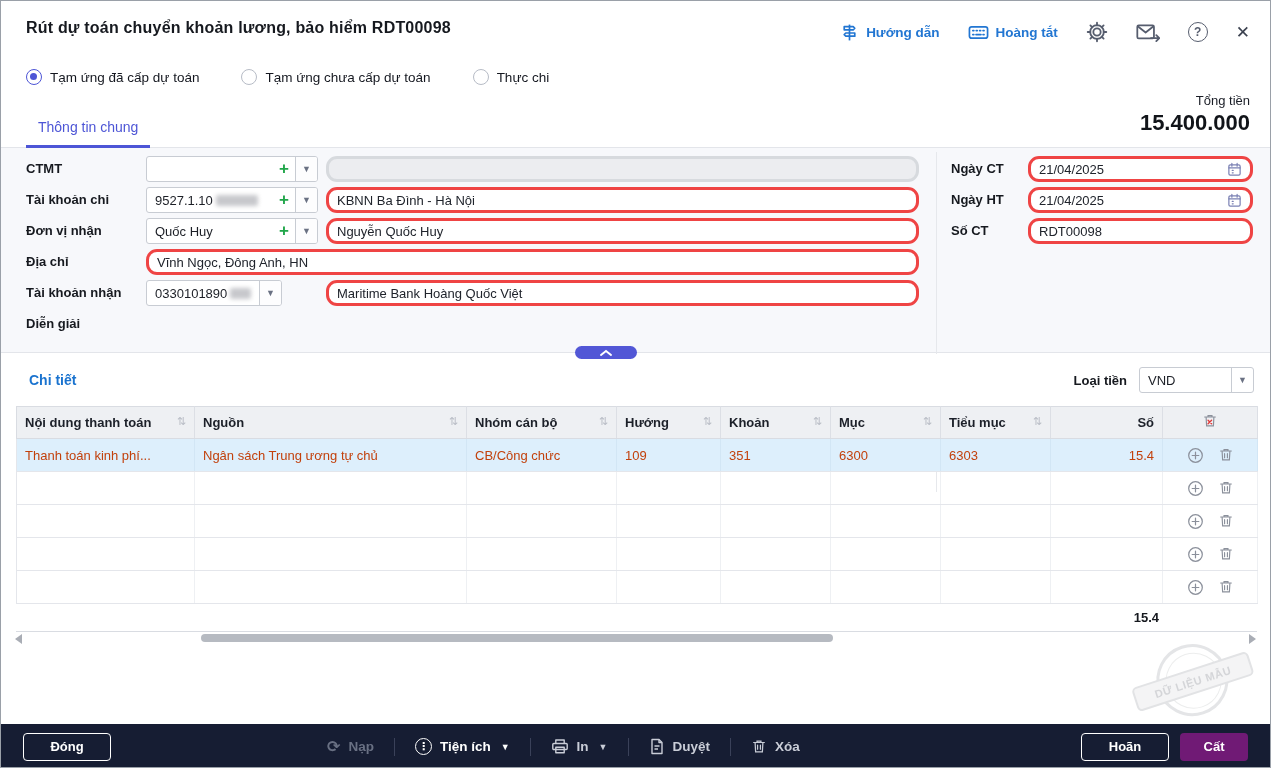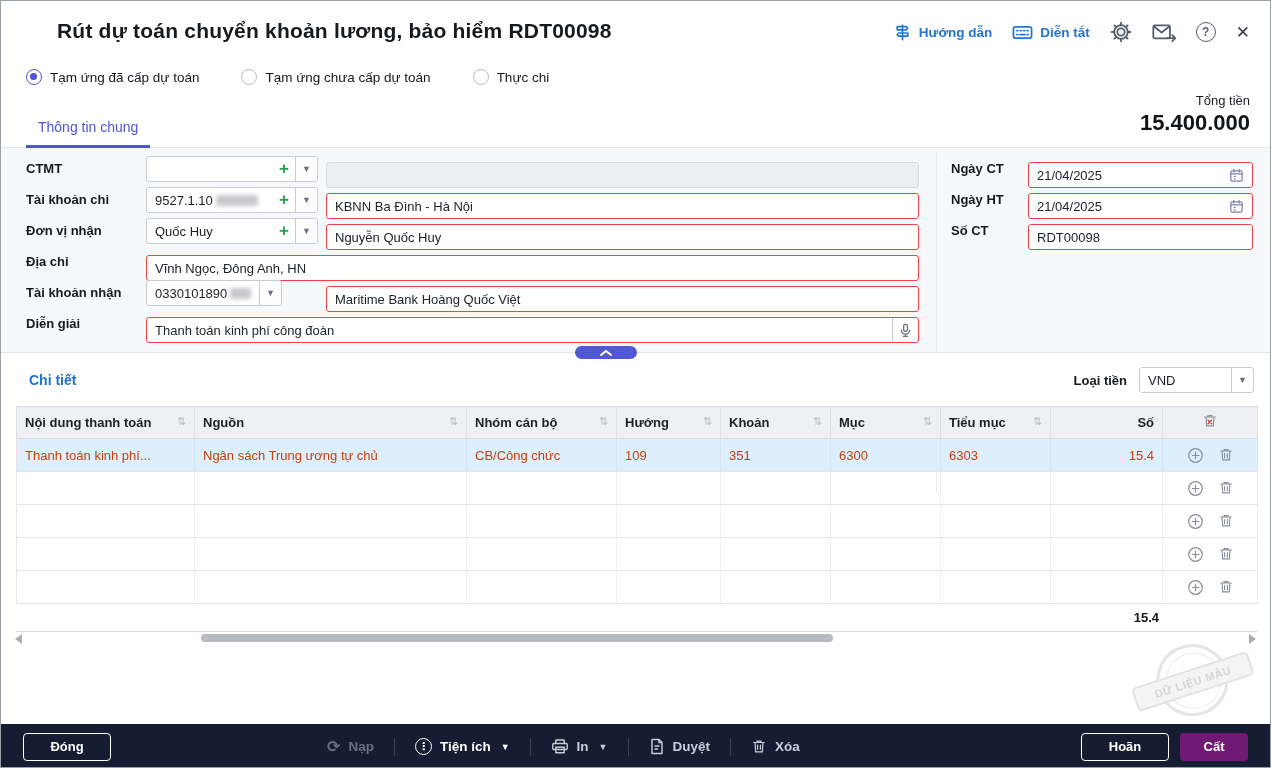--- a/index.html
+++ b/index.html
@@ -5,22 +5,22 @@
   * { box-sizing: border-box; margin: 0; padding: 0; }
   body { font-family: "Liberation Sans", "DejaVu Sans", sans-serif; background:#e8e8e8; }
   .window {
     position: relative; width: 1271px; height: 768px; background:#fff;
     border: 1px solid #9aa0a8; overflow: hidden; font-size: 13px; color:#1c1f26;
   }
   svg { display:block; }
 
   
   .titlebar { position:absolute; top:0; left:0; right:0; height:62px; background:#fff; }
-  .page-title { position:absolute; left:25px; top:18px; font-size:21px; font-weight:bold; color:#16191f; letter-spacing:.2px;margin-left:31px; }
-  .tb-right { position:absolute; right:20px; top:20px; display:flex; align-items:center; gap:20px; }
+  .page-title { position:absolute; left:25px; top:18px; font-size:16px; font-weight:bold; color:#16191f; letter-spacing:.2px; }
+  .tb-right { position:absolute; right:20px; top:20px; display:flex; align-items:center; gap:28px; }
   .tb-link { display:flex; align-items:center; gap:7px; color:#2276d2; font-weight:bold; font-size:13.5px; cursor:pointer; }
   .tb-icon { color:#565d6e; cursor:pointer; display:flex; align-items:center; justify-content:center; }
   .help-circle { width:20px; height:20px; border:1.6px solid #565d6e; border-radius:50%; font-size:12px; font-weight:bold; display:flex; align-items:center; justify-content:center; }
   .close-x { font-size:17px; color:#3c4250; font-weight:400; }
 
   
   .radio-row { position:absolute; top:68px; left:25px; display:flex; gap:42px; align-items:center; }
   .radio { display:flex; align-items:center; gap:8px; cursor:pointer; font-weight:500; color:#14171f; font-size:13.5px; }
   .rdot { width:16px; height:16px; border-radius:50%; border:1.5px solid #b7bcc6; background:#fff; position:relative; flex:0 0 auto; }
   .radio.selected .rdot { border-color:#4d55d6; }
@@ -30,21 +30,21 @@
   .tab-row { position:absolute; top:94px; left:0; right:0; height:53px; border-bottom:1px solid #e3e5ea; background:#fff; }
   .tab { position:absolute; left:25px; bottom:-1px; padding:0 12px 10px 12px; font-size:14px; font-weight:normal; color:#4d55d6; border-bottom:3px solid #4d55d6; cursor:pointer; }
   .total-box { position:absolute; right:20px; top:-2px; text-align:right; }
   .total-label { font-size:13px; color:#1a1d26; }
   .total-value { font-size:22px; font-weight:bold; color:#111419; margin-top:2px; }
 
   
   .form-area { position:absolute; top:147px; left:0; right:0; height:205px; background:#f7f8fb; border-bottom:1px solid #e3e5ea; }
   .flabel { position:absolute; left:25px; width:115px; line-height:26px; font-weight:bold; color:#16191f; font-size:13px; }
   .rlabel { position:absolute; left:950px; width:72px; line-height:26px; font-weight:bold; color:#16191f; font-size:13px; }
-  .inputbox { position:absolute; height:26px; background:#fff; border:1px solid #ef4444; border-radius:3px; display:flex; align-items:center; padding:0 8px; color:#20242c; overflow:hidden; white-space:nowrap;margin-top:6px; }
+  .inputbox { position:absolute; height:26px; background:#fff; border:3px solid #ef4444; border-radius:11px; display:flex; align-items:center; padding:0 8px; color:#20242c; overflow:hidden; white-space:nowrap; }
   .inputbox.disabled { background:#ecedf0; border-color:#d7dade; }
   .combo { position:absolute; height:26px; display:flex; border:1px solid #c8ccd3; border-radius:3px; background:#fff; overflow:hidden; }
   .combo .cval { flex:1; display:flex; align-items:center; padding:0 8px; position:relative; overflow:hidden; white-space:nowrap; }
   .combo .plus { position:absolute; right:6px; top:0; line-height:24px; color:#21a64a; font-size:17px; font-weight:bold; cursor:pointer; }
   .combo .arrow-seg { width:22px; border-left:1px solid #c8ccd3; background:#fdfdfe; display:flex; align-items:center; justify-content:center; color:#6a7183; font-size:9px; cursor:pointer; }
   .redact { display:inline-block; height:11px; background:#c7c8cc; border-radius:2px; margin-left:3px; filter:blur(2px); }
   .mic-seg { width:26px; border-left:1px solid #c8ccd3; height:100%; display:flex; align-items:center; justify-content:center; color:#6a7183; cursor:pointer; flex:0 0 auto; }
   .cal-ic { margin-left:auto; color:#7b81b4; cursor:pointer; }
   .vsep { position:absolute; left:935px; top:4px; height:340px; width:1px; background:#e6e8ec; top:150px; }
   .collapse-pill { position:absolute; left:574px; top:345px; width:62px; height:13px; background:#5257d6; border-radius:7px; display:flex; align-items:center; justify-content:center; cursor:pointer; z-index:5; }
@@ -121,21 +121,21 @@
         </span>
         <span>Hướng dẫn</span>
       </div>
       <div class="tb-link">
         <span>
           <svg width="21" height="17" viewBox="0 0 18 15" fill="none" stroke="#2276d2" stroke-width="1.5" stroke-linecap="round">
               <rect x="1" y="2.5" width="16" height="10" rx="2"></rect>
               <path d="M4 5.8h.9M7 5.8h.9M10 5.8h.9M13 5.8h.9M4 9.3h.9M13 9.3h.9M6.8 9.3h4.4"></path>
             </svg>
         </span>
-        <span>Diễn tắt</span>
+        <span>Hoàng tắt</span>
       </div>
       <span class="tb-icon">
         <svg width="22" height="22" viewBox="0 0 18 18" fill="none" stroke="#565d6e" stroke-width="1.5" stroke-linecap="round">
             <circle cx="9" cy="9" r="3"></circle>
             <circle cx="9" cy="9" r="5.6"></circle>
             <path d="M9 1.4v2.2M9 14.4v2.2M1.4 9h2.2M14.4 9h2.2M3.6 3.6l1.6 1.6M12.8 12.8l1.6 1.6M14.4 3.6l-1.6 1.6M5.2 12.8l-1.6 1.6"></path>
           </svg>
       </span>
       <span class="tb-icon">
         <svg width="24" height="19" viewBox="0 0 20 16" fill="none" stroke="#565d6e" stroke-width="1.5" stroke-linecap="round" stroke-linejoin="round">
@@ -220,29 +220,20 @@
           <span>0330101890</span>
           <span class="redact" style="width:34px"></span>
         </div>
       <div class="arrow-seg">▼</div>
     </div>
     <div class="inputbox" style="left:325px; top:132px; width:593px;">
         <span>Maritime Bank Hoàng Quốc Việt</span>
       </div>
 
     <div class="flabel" style="top:163px">Diễn giải</div>
-    <div class="inputbox" style="left:145px; top:163px; width:773px; padding:0;">
-      <span style="flex:1; padding:0 8px;">Thanh toán kinh phí công đoàn</span>
-      <span class="mic-seg">
-        <svg width="15" height="15" viewBox="0 0 16 16" fill="none" stroke="#6a7183" stroke-width="1.4" stroke-linecap="round">
-            <rect x="6" y="1.2" width="4" height="7.6" rx="2"></rect>
-            <path d="M3.6 7.5a4.4 4.4 0 0 0 8.8 0M8 11.9v2.3M5.8 14.2h4.4"></path>
-          </svg>
-      </span>
-    </div>
 
     <div class="vsep" style="top:4px; height:340px;"></div>
 
     <div class="rlabel" style="top:8px">Ngày CT</div>
     <div class="inputbox" style="left:1027px; top:8px; width:225px;">
       <span>21/04/2025</span>
       <span class="cal-ic">
         <svg width="15" height="15" viewBox="0 0 16 16" fill="none" stroke="#7b81b4" stroke-width="1.3" stroke-linecap="round">
             <rect x="2" y="3" width="12" height="11" rx="1.5"></rect>
             <path d="M2 6.3h12M5.2 1.5v3M10.8 1.5v3M5.6 9h1M5.6 11.5h1"></path>

